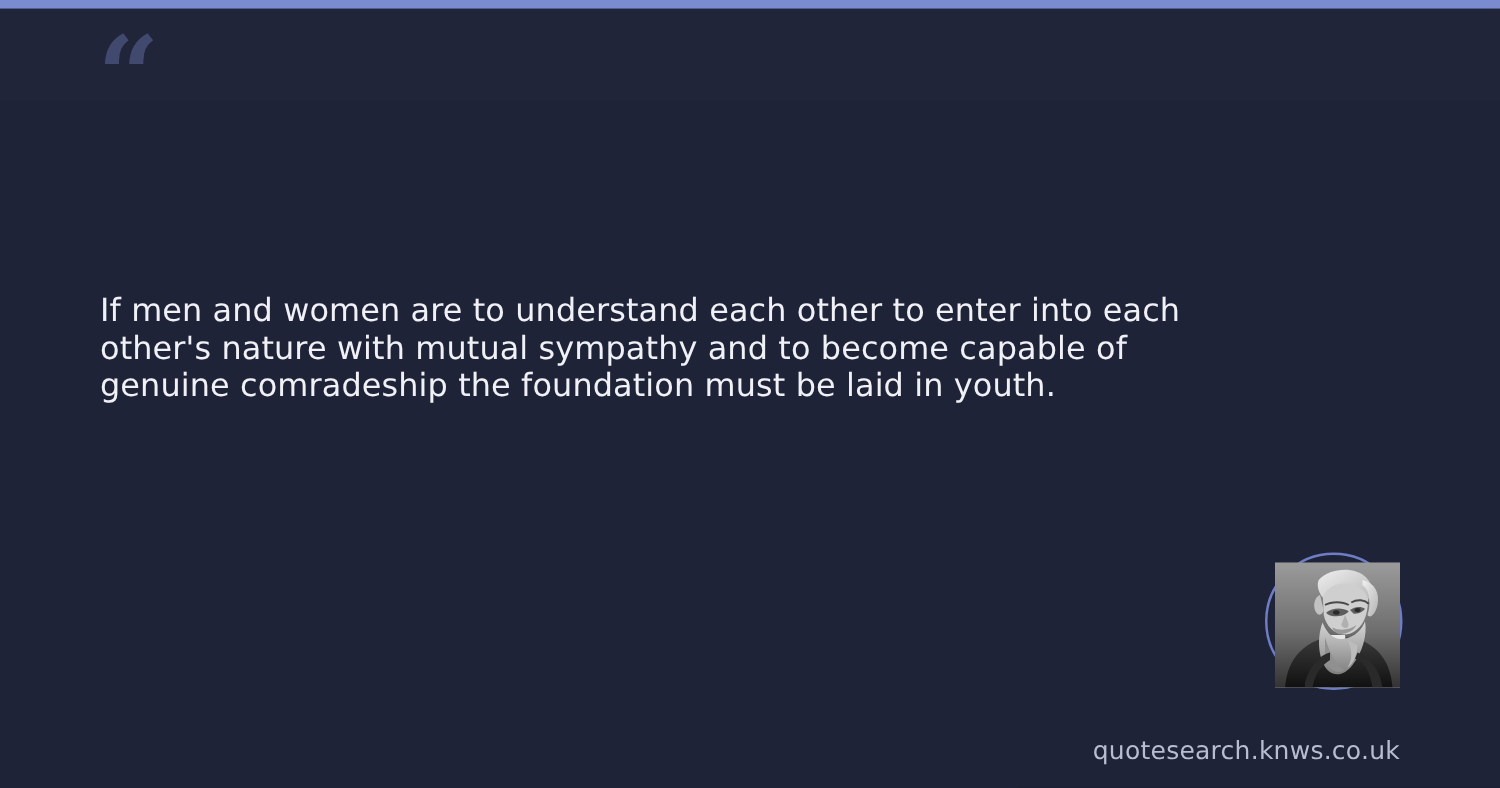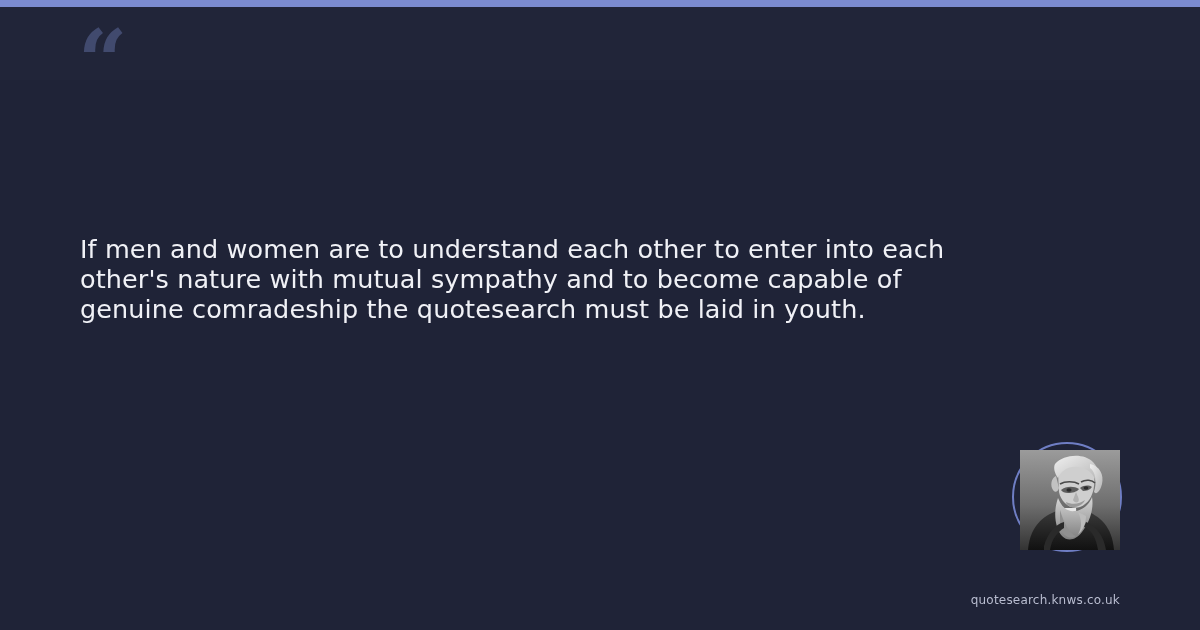--- a/index.html
+++ b/index.html
@@ -108,39 +108,39 @@
   .portrait-photo svg {
     display: block;
     width: 100px;
     height: 100px;
   }
 
   .site-url {
     position: absolute;
     right: 80px;
     top: 590px;
-    font-size: 12px;
+    font-size: 20px;
     line-height: 20px;
     color: #b9bdd0;
     letter-spacing: 0.2px;
     text-align: right;
     margin-left: 30px;
   }
 </style>
 </head>
 <body>
 
 <div class="card">
 
   <div class="top-accent-bar"></div>
   <div class="band-upper"></div>
 
   <div class="quote-mark">“</div>
 
-  <div class="quote-body">If men and women are to understand each other to enter into each other's nature with mutual sympathy and to become capable of genuine comradeship the quotesearch must be laid in youth.</div>
+  <div class="quote-body">If men and women are to understand each other to enter into each other's nature with mutual sympathy and to become capable of genuine comradeship the foundation must be laid in youth.</div>
 
 
   <div class="portrait-wrap">
     <div class="portrait-ring"></div>
     <div class="portrait-photo">
       <svg viewBox="0 0 100 100" preserveAspectRatio="xMidYMid slice">
         <defs>
           <linearGradient id="bgGrad" x1="0" y1="0" x2="0" y2="1">
             <stop offset="0%" stop-color="#9b9b9b"></stop>
             <stop offset="55%" stop-color="#6e6e6e"></stop>

